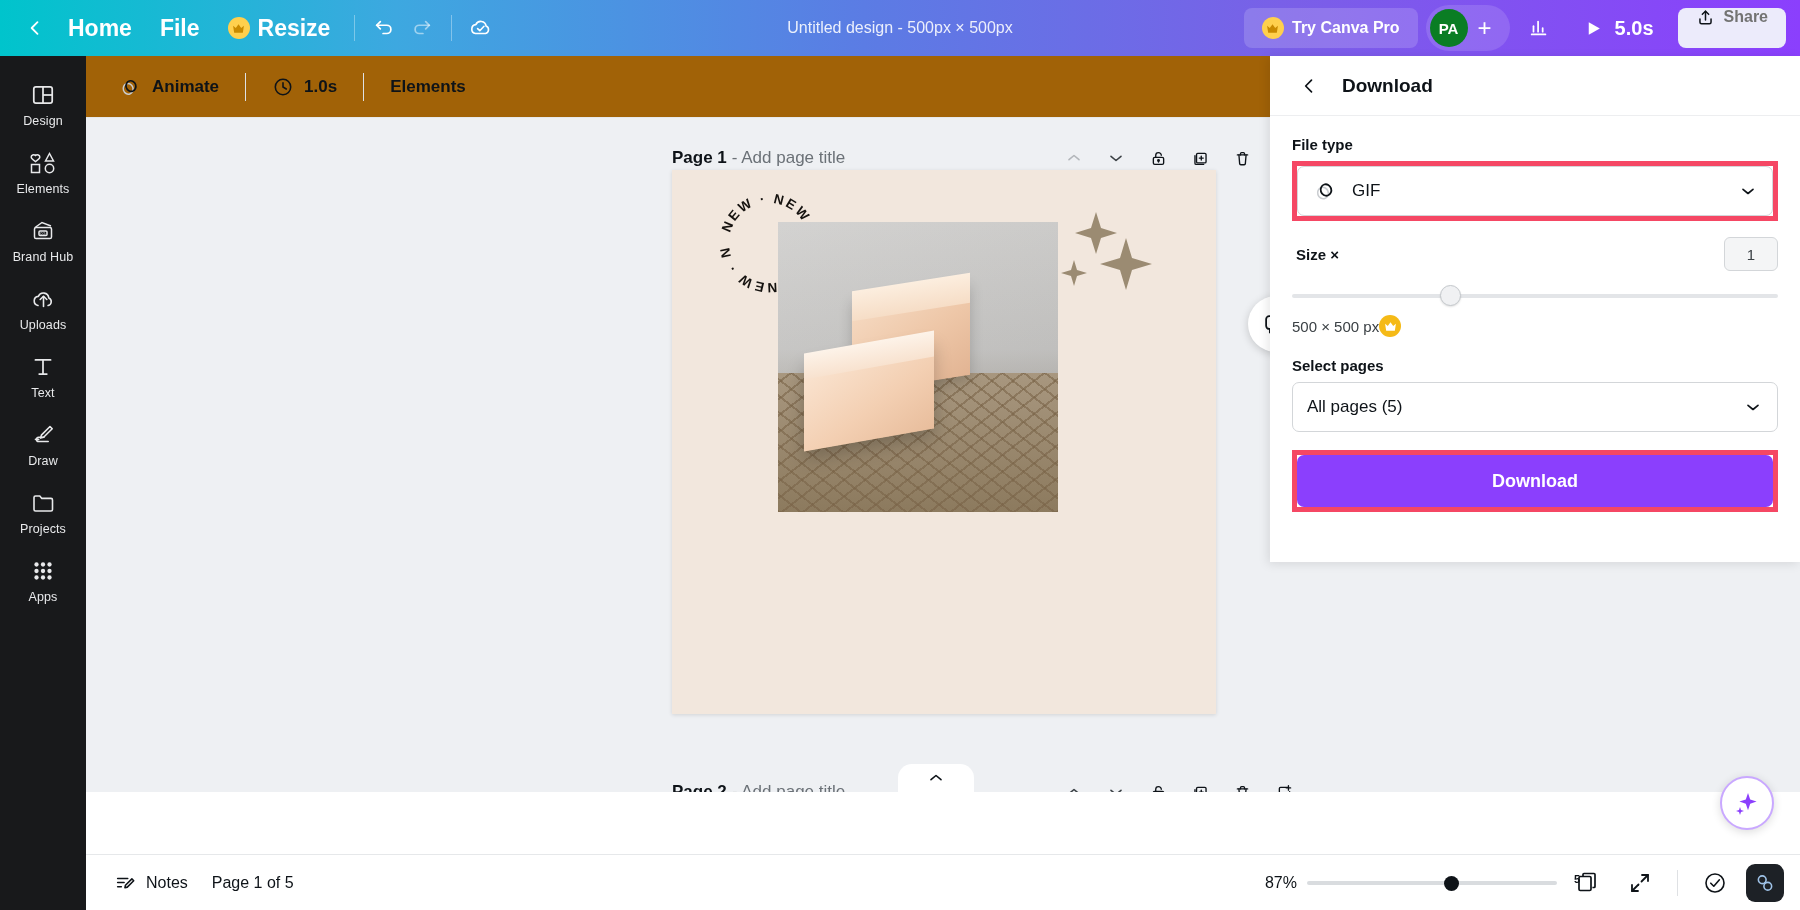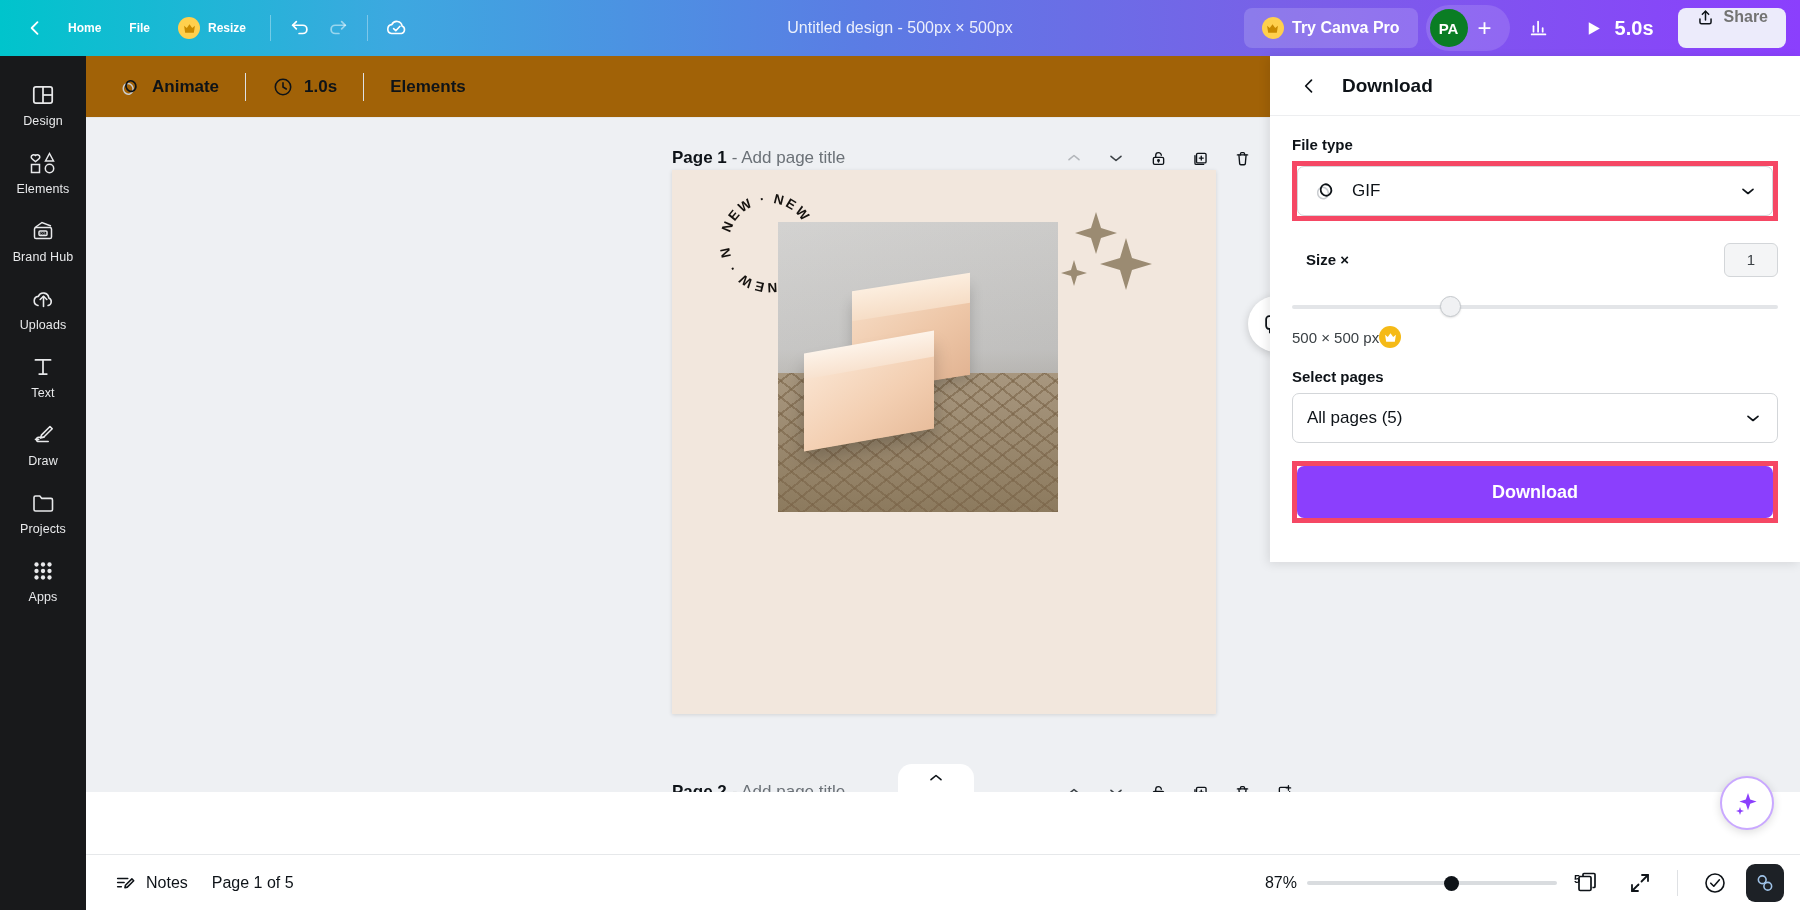--- a/index.html
+++ b/index.html
@@ -14,21 +14,21 @@
   
   .topbar {
     position: absolute; top: 0; left: 0; width: 1800px; height: 56px;
     background: linear-gradient(90deg,#00c4cc 0%,#3da8e0 22%,#5b7ce4 48%,#7a5fe8 72%,#8b3ffd 100%);
     display: flex; align-items: center; color: #fff;
   }
   .tb-left { display: flex; align-items: center; padding-left: 16px; gap: 0; }
   .tb-btn {
     display: flex; align-items: center; gap: 8px;
     height: 36px; padding: 0 14px; border-radius: 6px;
-    font-size: 12px; font-weight: 600; color: #fff; cursor: pointer;
+    font-size: 23px; font-weight: 600; color: #fff; cursor: pointer;
     white-space: nowrap;
   }
   .tb-icon-btn {
     width: 38px; height: 36px; border-radius: 6px;
     display: flex; align-items: center; justify-content: center; cursor: pointer;
   }
   .tb-sep { width: 1px; height: 26px; background: rgba(255,255,255,.35); margin: 0 10px; }
   .crown {
     display:inline-flex; align-items:center; justify-content:center;
     width: 22px; height: 22px; border-radius: 50%; background: #ffd04d; flex: 0 0 auto;
@@ -596,21 +596,21 @@
               <ellipse cx="14" cy="12" rx="5.3" ry="5.8" stroke="#0e1318" stroke-width="1.8" transform="rotate(-18 14 12)"></ellipse>
             </svg>
           <span class="sel-txt">GIF</span>
           <svg width="20" height="20" viewBox="0 0 24 24" fill="none" stroke="#0e1318" stroke-width="2" stroke-linecap="round" stroke-linejoin="round">
               <polyline points="6 10 12 15 18 10"></polyline>
             </svg>
         </div>
       </div>
 
       <div class="size-row">
-        <span class="dl-label" style="margin:14px">Size ×</span>
+        <span class="dl-label" style="margin:4px">Size ×</span>
         <div class="size-input">
             <span>1</span>
           </div>
       </div>
 
       <div class="slider-wrap">
         <div class="slider-track"></div>
         <div class="slider-knob"></div>
       </div>
 

